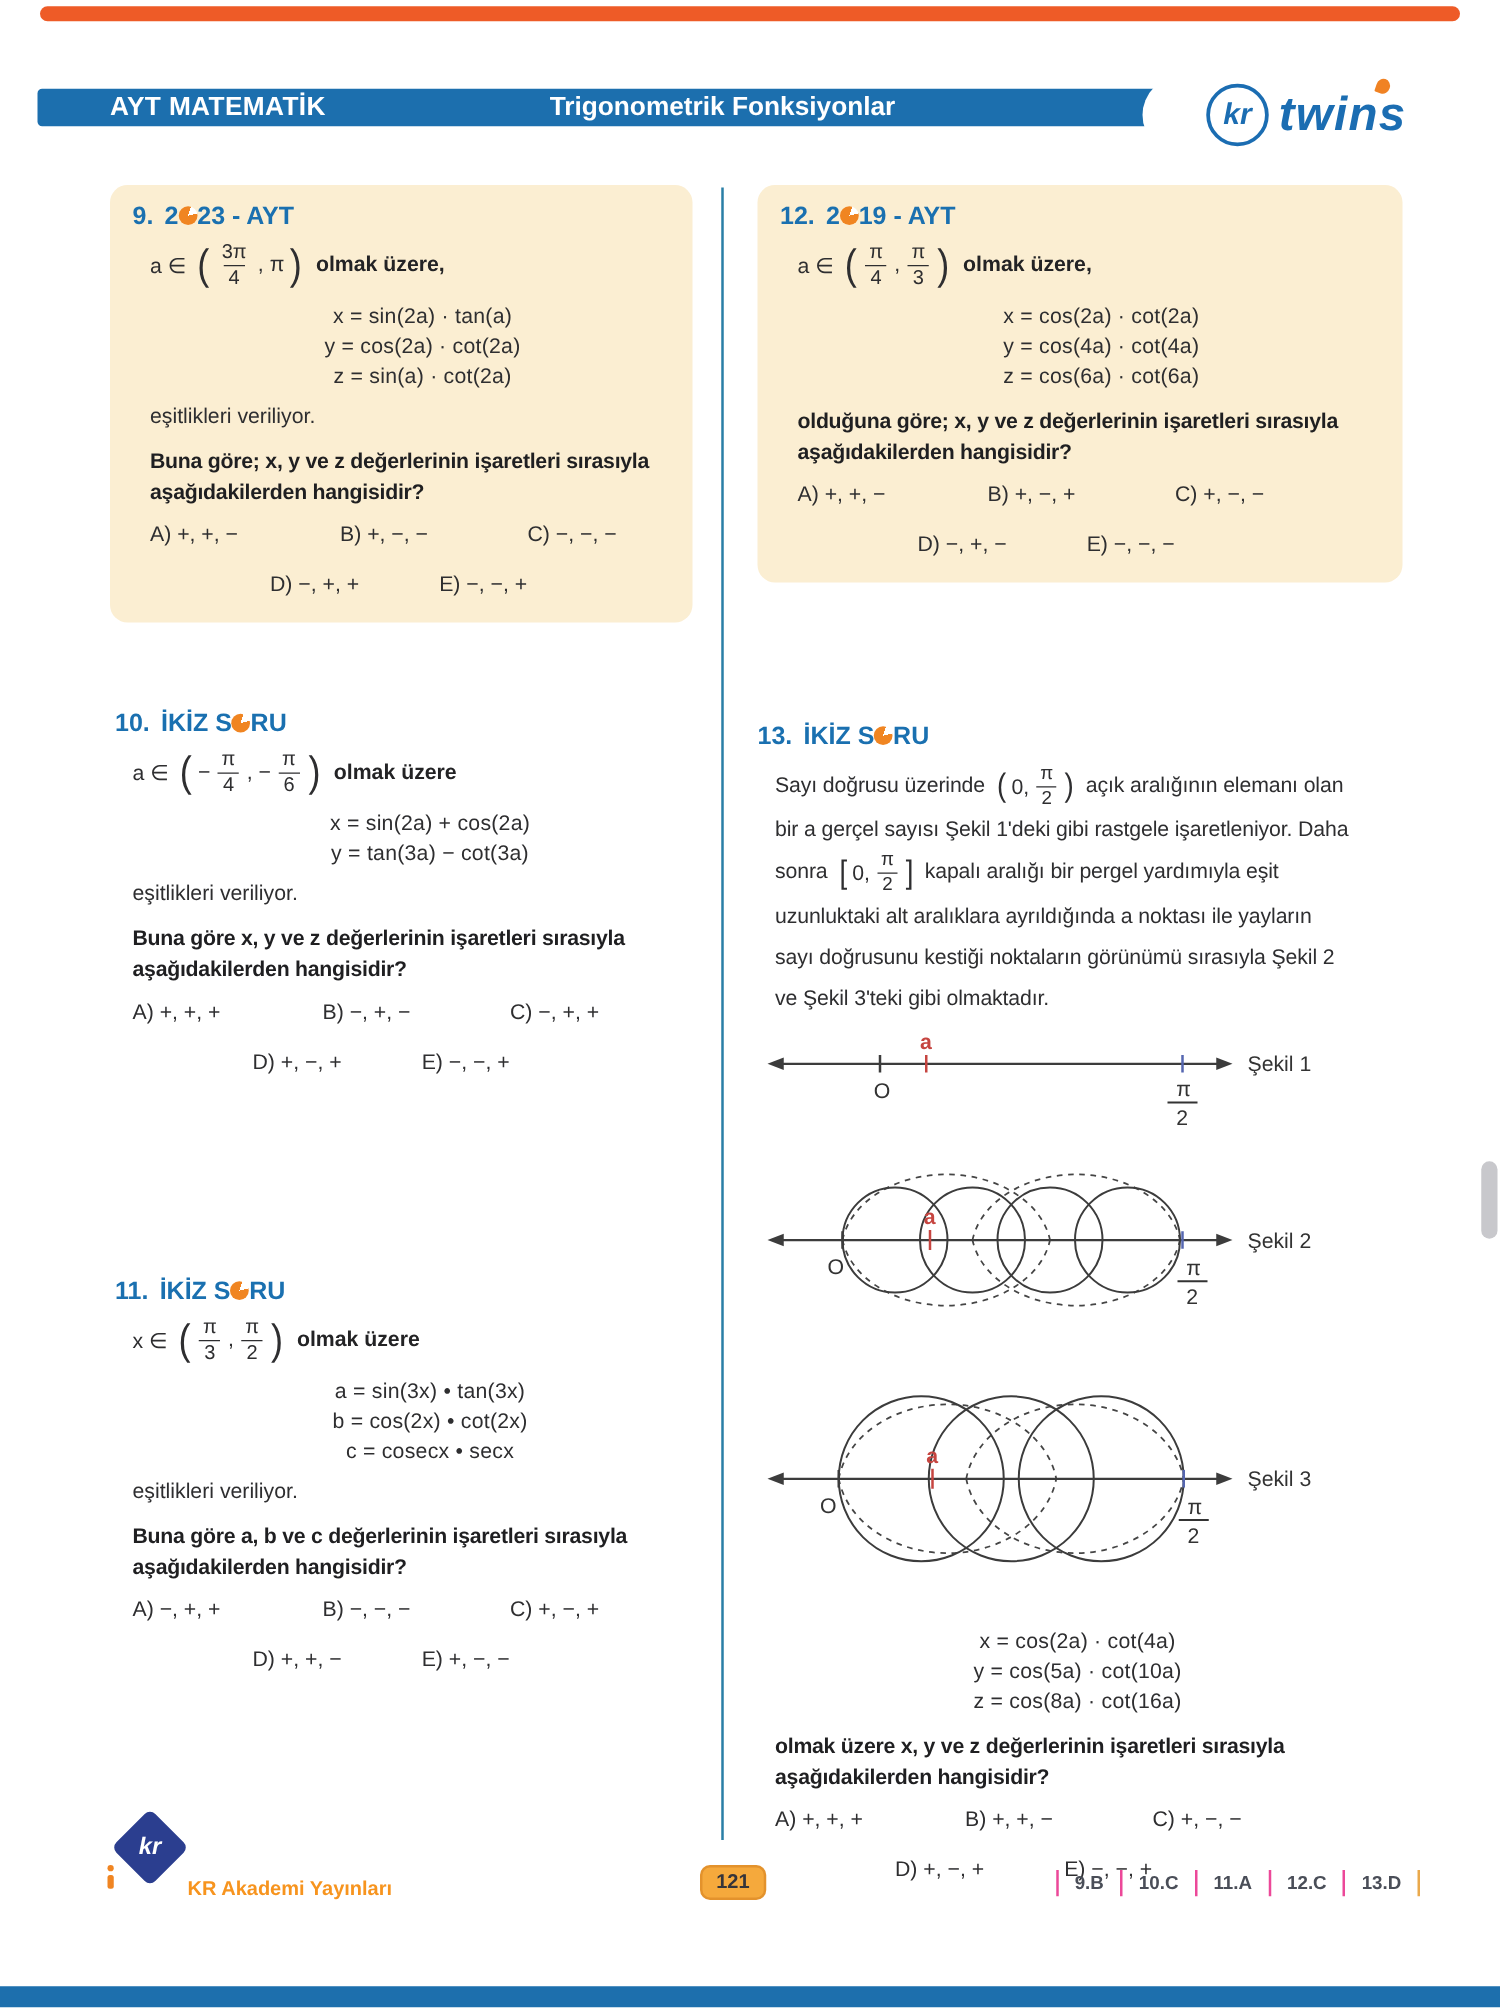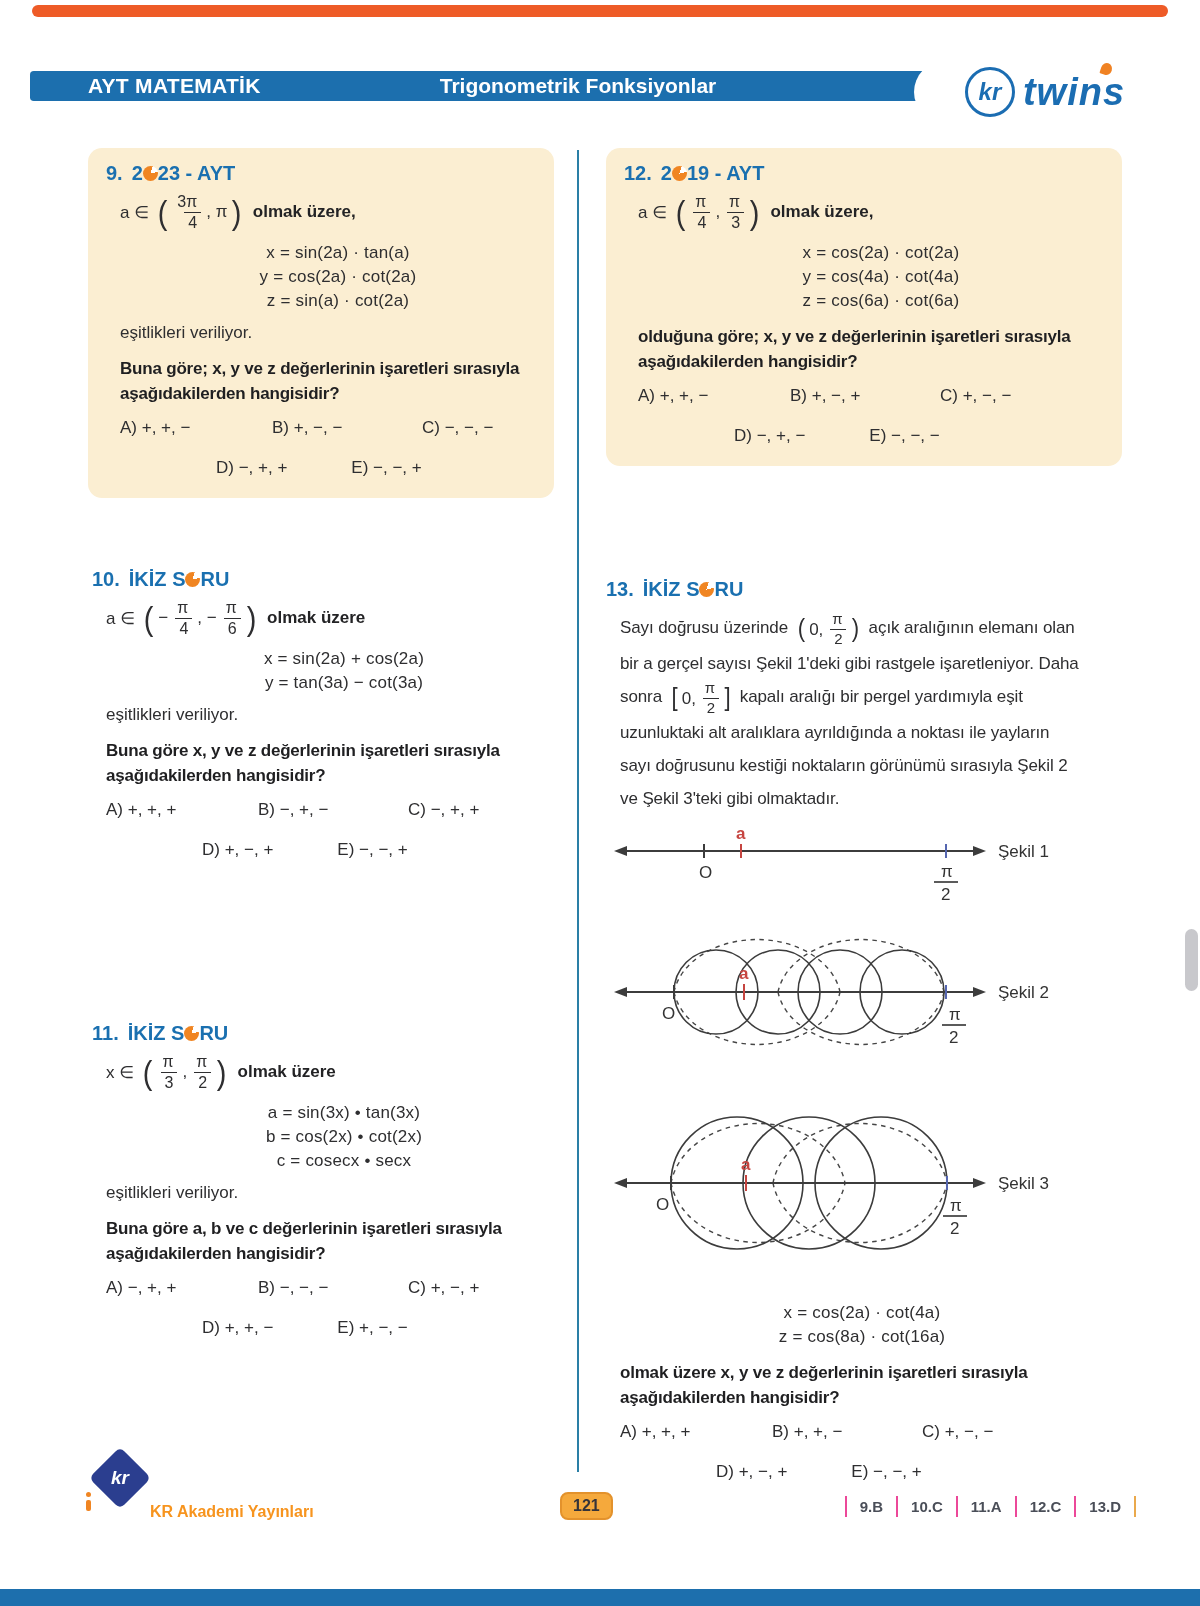--- a/index.html
+++ b/index.html
@@ -29,21 +29,21 @@
   #p11{left:92px; top:1022px;width:470px;}
   #p12{left:606px;top:148px; width:516px;}
   #p13{left:606px;top:578px; width:478px;}
   .box{background:#fbeed2;border-radius:14px;padding:14px 18px 20px 18px;}
   .phead{display:flex;gap:9px;align-items:baseline;color:#1a70b0;font-weight:bold;font-size:20px;margin-bottom:4px;}
   .clock{display:inline-block;width:15px;height:15px;border-radius:50%;vertical-align:-1px;
     background:conic-gradient(from 18deg,#fff 0 58deg,#f08522 58deg 360deg);}
   .ivline{display:flex;align-items:center;margin:8px 0 4px 14px;font-size:17px;flex-wrap:nowrap;}
   .iv-lead{margin-right:6px;}
   .paren{font-size:34px;font-weight:300;line-height:.9;margin:0 2px;transform:scaleX(.85);}
-  .frac{display:inline-flex;flex-direction:column;align-items:flex-end;line-height:1.1;font-size:16px;margin:0 3px;}
+  .frac{display:inline-flex;flex-direction:column;align-items:center;line-height:1.1;font-size:16px;margin:0 3px;}
   .frac .den{border-top:1.7px solid #2e2e30;padding:1px 4px 0 4px;}
   .frac .num{padding:0 4px 1px 4px;}
   .iv-txt{margin:0 2px;}
   .iv-tail{font-weight:bold;margin-left:8px;color:#232325;}
   .eqs{margin:12px 0 10px 34px;}
   .eq{margin:4px 0;letter-spacing:.2px;text-align:center;}
   .given{margin:12px 0 10px 14px;}
   .question{font-weight:bold;color:#1f1f21;margin:14px 0 12px 14px;line-height:1.45;letter-spacing:-.2px;}
   .opts1{display:grid;grid-template-columns:152px 150px 1fr;margin:6px 0 0 14px;}
   .opts2{display:flex;gap:64px;margin:20px 0 0 110px;}
@@ -326,20 +326,21 @@
     <text class="flabel" x="50" y="113">O</text>
     <text class="flabel red" x="135" y="73">a</text>
     <text class="flabel" x="344" y="114">π</text>
     <line x1="337" y1="119" x2="361" y2="119" stroke="#333" stroke-width="1.6"></line>
     <text class="flabel" x="344" y="137">2</text>
     <text class="figlabel" x="392" y="92">Şekil 3</text>
   </svg>
 
   <div class="eqs" style="margin-top:16px;">
       <div class="eq">x = cos(2a) · cot(4a)</div>
+      <div class="eq">y = cos(5a) · cot(10a)</div>
       <div class="eq">z = cos(8a) · cot(16a)</div>
     </div>
   <div class="question">olmak üzere x, y ve z değerlerinin işaretleri sırasıyla aşağıdakilerden hangisidir?</div>
   <div class="opts1">
       <div class="opt">A) +, +, +</div>
       <div class="opt">B) +, +, −</div>
       <div class="opt">C) +, −, −</div>
     </div>
   <div class="opts2">
       <div class="opt">D) +, −, +</div>

